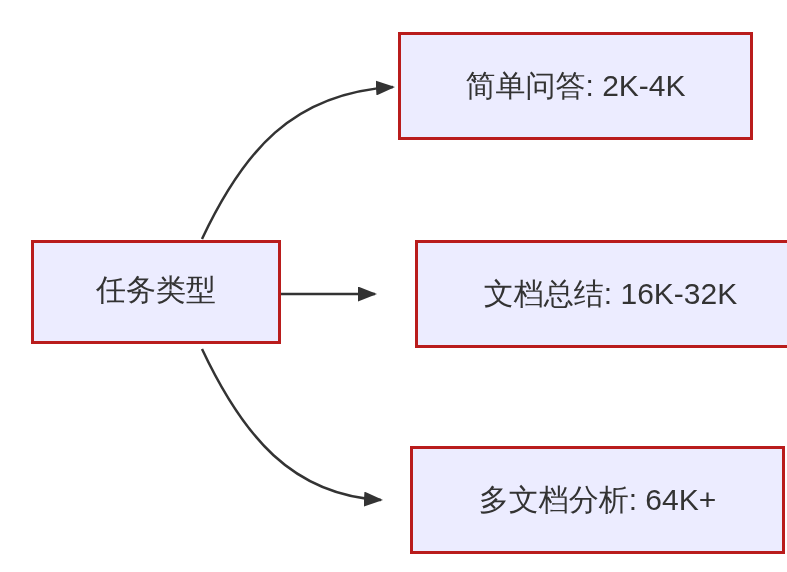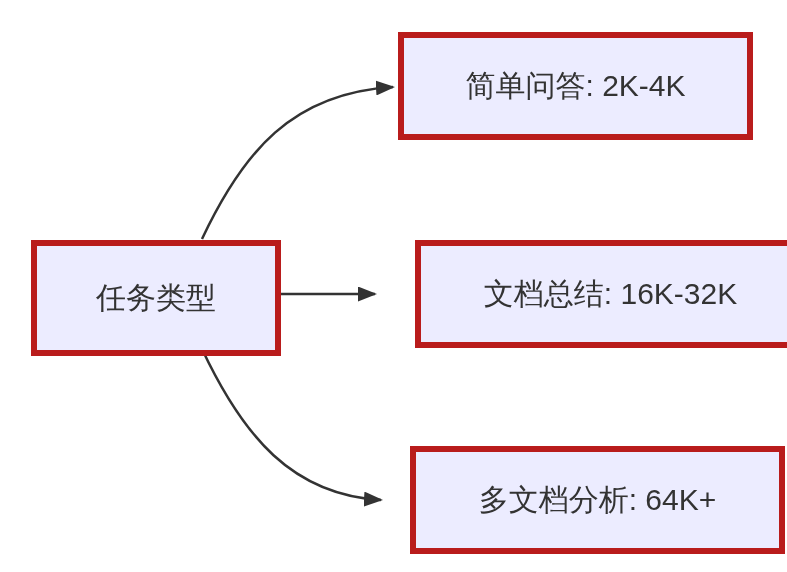--- a/index.html
+++ b/index.html
@@ -19,30 +19,30 @@
   }
   .edge {
     fill: none;
     stroke: #333333;
     stroke-width: 2.5px;
   }
   .node {
     position: absolute;
     box-sizing: border-box;
     background: #ECECFF;
-    border: 6px solid #b91c1c;
+    border: 3px solid #b91c1c;
     display: flex;
     align-items: center;
     justify-content: center;
     color: #333333;
     font-size: 30px;
     line-height: 1;
     white-space: nowrap;
   }
-  .node-root   { left: 31px;  top: 240px; width: 250px; height: 116px; }
+  .node-root   { left: 31px;  top: 240px; width: 250px; height: 104px; font-family: Liberation Mono, monospace; }
   .node-qa     { left: 398px; top: 32px;  width: 355px; height: 108px; }
   .node-doc    { left: 379px; top: 240px; width: 391px; height: 108px; margin-left: 36px; }
   .node-multi  { left: 387px; top: 446px; width: 375px; height: 108px; margin-left: 23px; }
 </style>
 </head>
 <body>
 
 <div class="canvas">
 
   <svg class="edges" viewBox="0 0 787 572" xmlns="http://www.w3.org/2000/svg">

